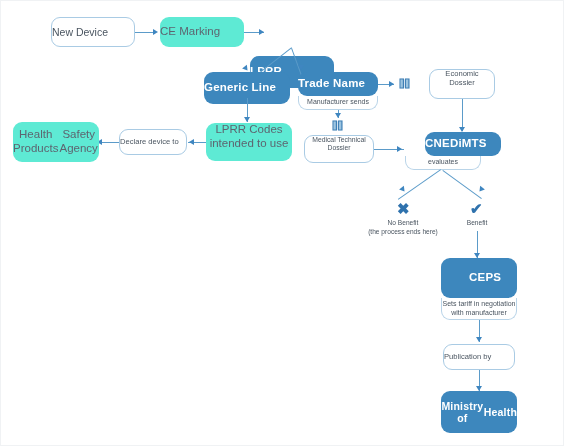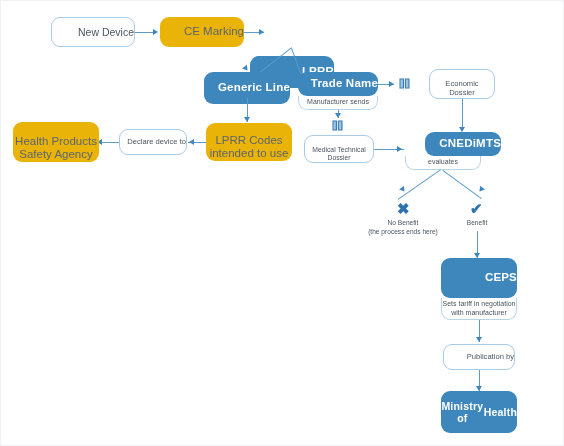--- a/index.html
+++ b/index.html
@@ -15,37 +15,37 @@
     border: 1px solid #f0f2f4;
     box-sizing: border-box;
     overflow: hidden;
     font-family: "Liberation Sans", sans-serif;
   }
   .node {
     position: absolute;
     box-sizing: border-box;
     display: flex;
     align-items: center;
-    justify-content: flex-end;
+    justify-content: flex-start;
     text-align: center;
     line-height: 1.18;
   }
   
   .n-blue {
     background: #3d87bd;
     color: #ffffff;
     border-radius: 9px;
     font-size: 11.5px;
     font-weight: bold;
     letter-spacing: .2px;
   }
   .n-blue.small { font-size: 10.5px; }
   
   .n-grey {
-    background: #eab308;
+    background: #5eead4;
     color: #5d6570;
     border-radius: 9px;
     font-size: 11.5px;
   }
   
   .n-outline {
     background: #ffffff;
     color: #4a5560;
     border: 1px solid #a9cbe4;
     border-radius: 9px;
@@ -225,21 +225,21 @@
   <div class="ln h" style="left:187px; top:141px; width:18px;"></div>
   <div class="arw left" style="left:188px; top:137.5px;"></div>
 
   <div class="node n-outline tiny" style="left:118px; top:128px; width:68px; height:26px;">
     <span>Declare device to</span>
   </div>
 
   <div class="ln h" style="left:96px; top:141px; width:22px;"></div>
   <div class="arw left" style="left:96px; top:137.5px;"></div>
 
-  <div class="node n-grey" style="left:12px; top:121px; width:86px; height:40px; flex-direction:column;">
+  <div class="node n-grey" style="left:12px; top:121px; width:86px; height:40px; ">
     <span>Health Products</span>
     <span>Safety Agency</span>
   </div>
 
   <div class="node n-blue" style="left:424px; top:131px; width:76px; height:24px;">
     <span>CNEDiMTS</span>
   </div>
   <div class="n-sub" style="left:404px; top:155px; width:76px; height:14px;">
     <span>evaluates</span>
   </div>

